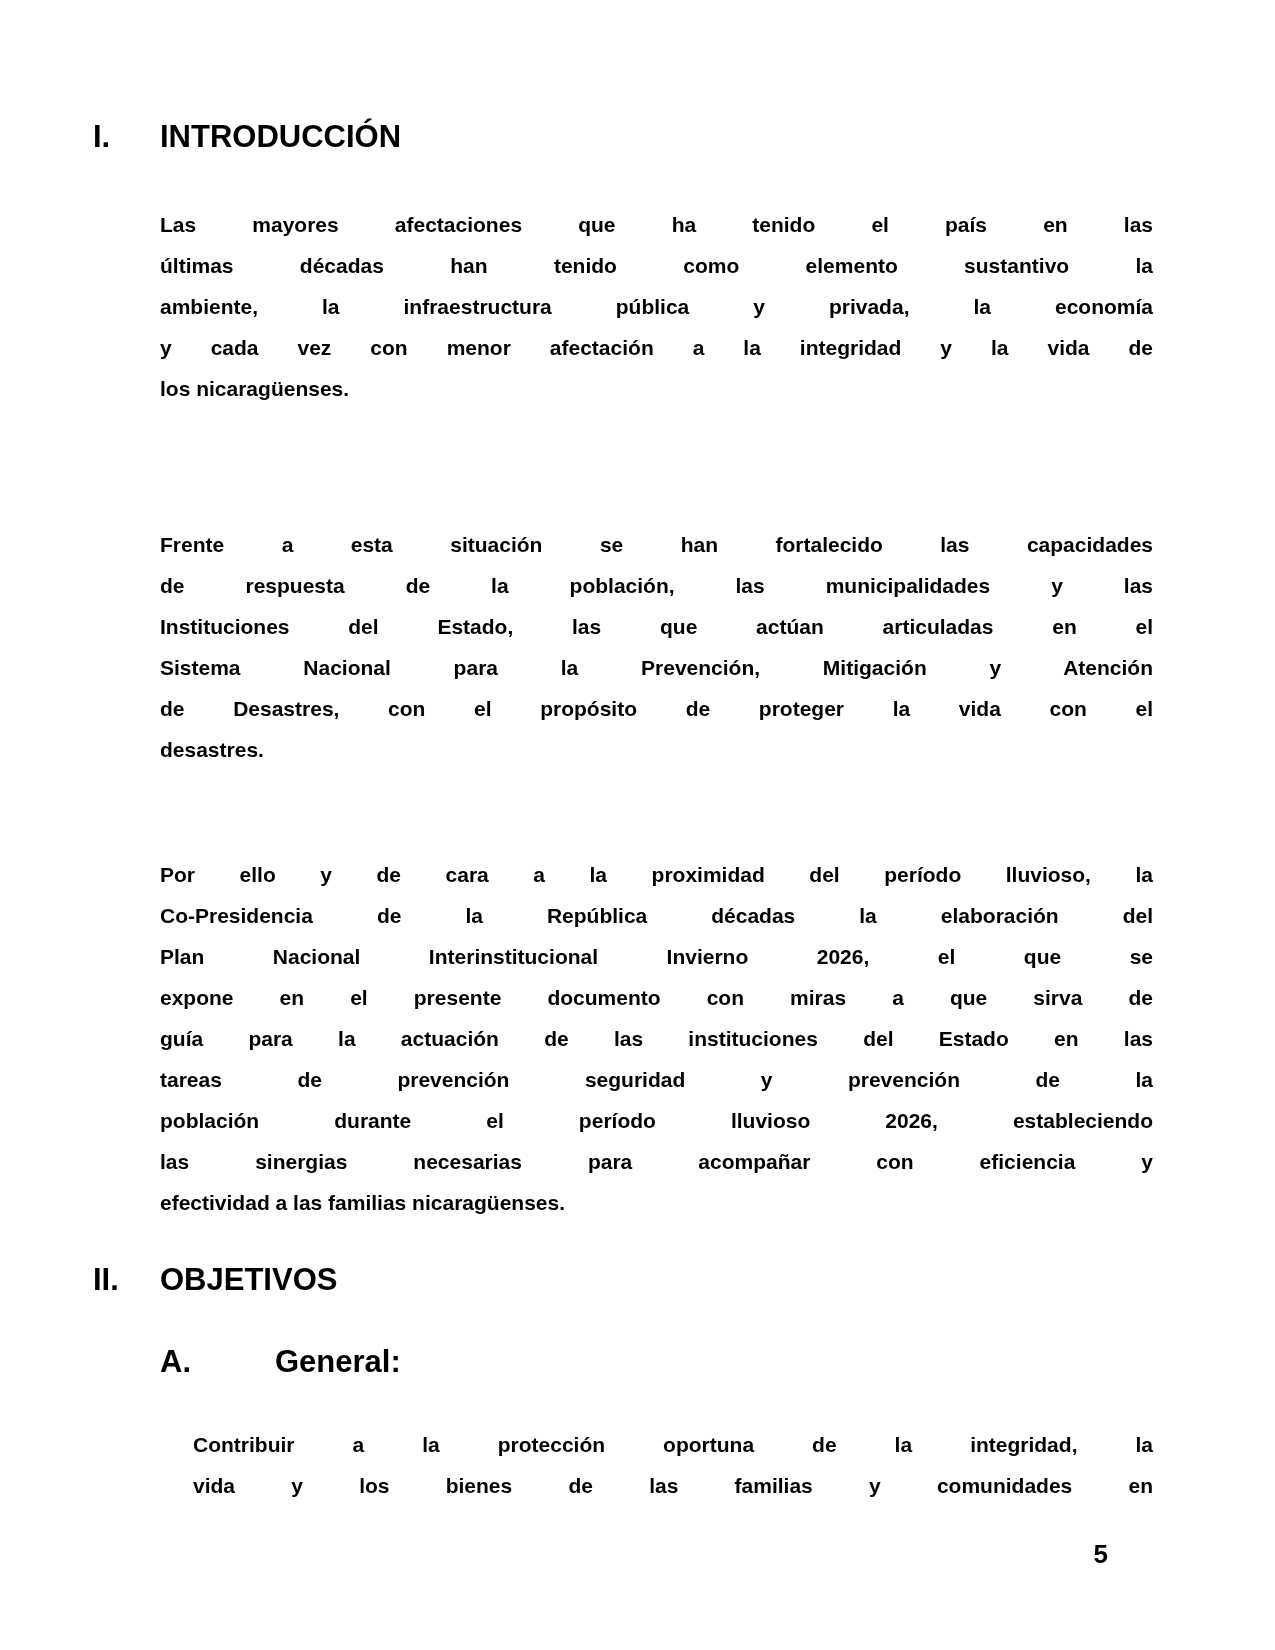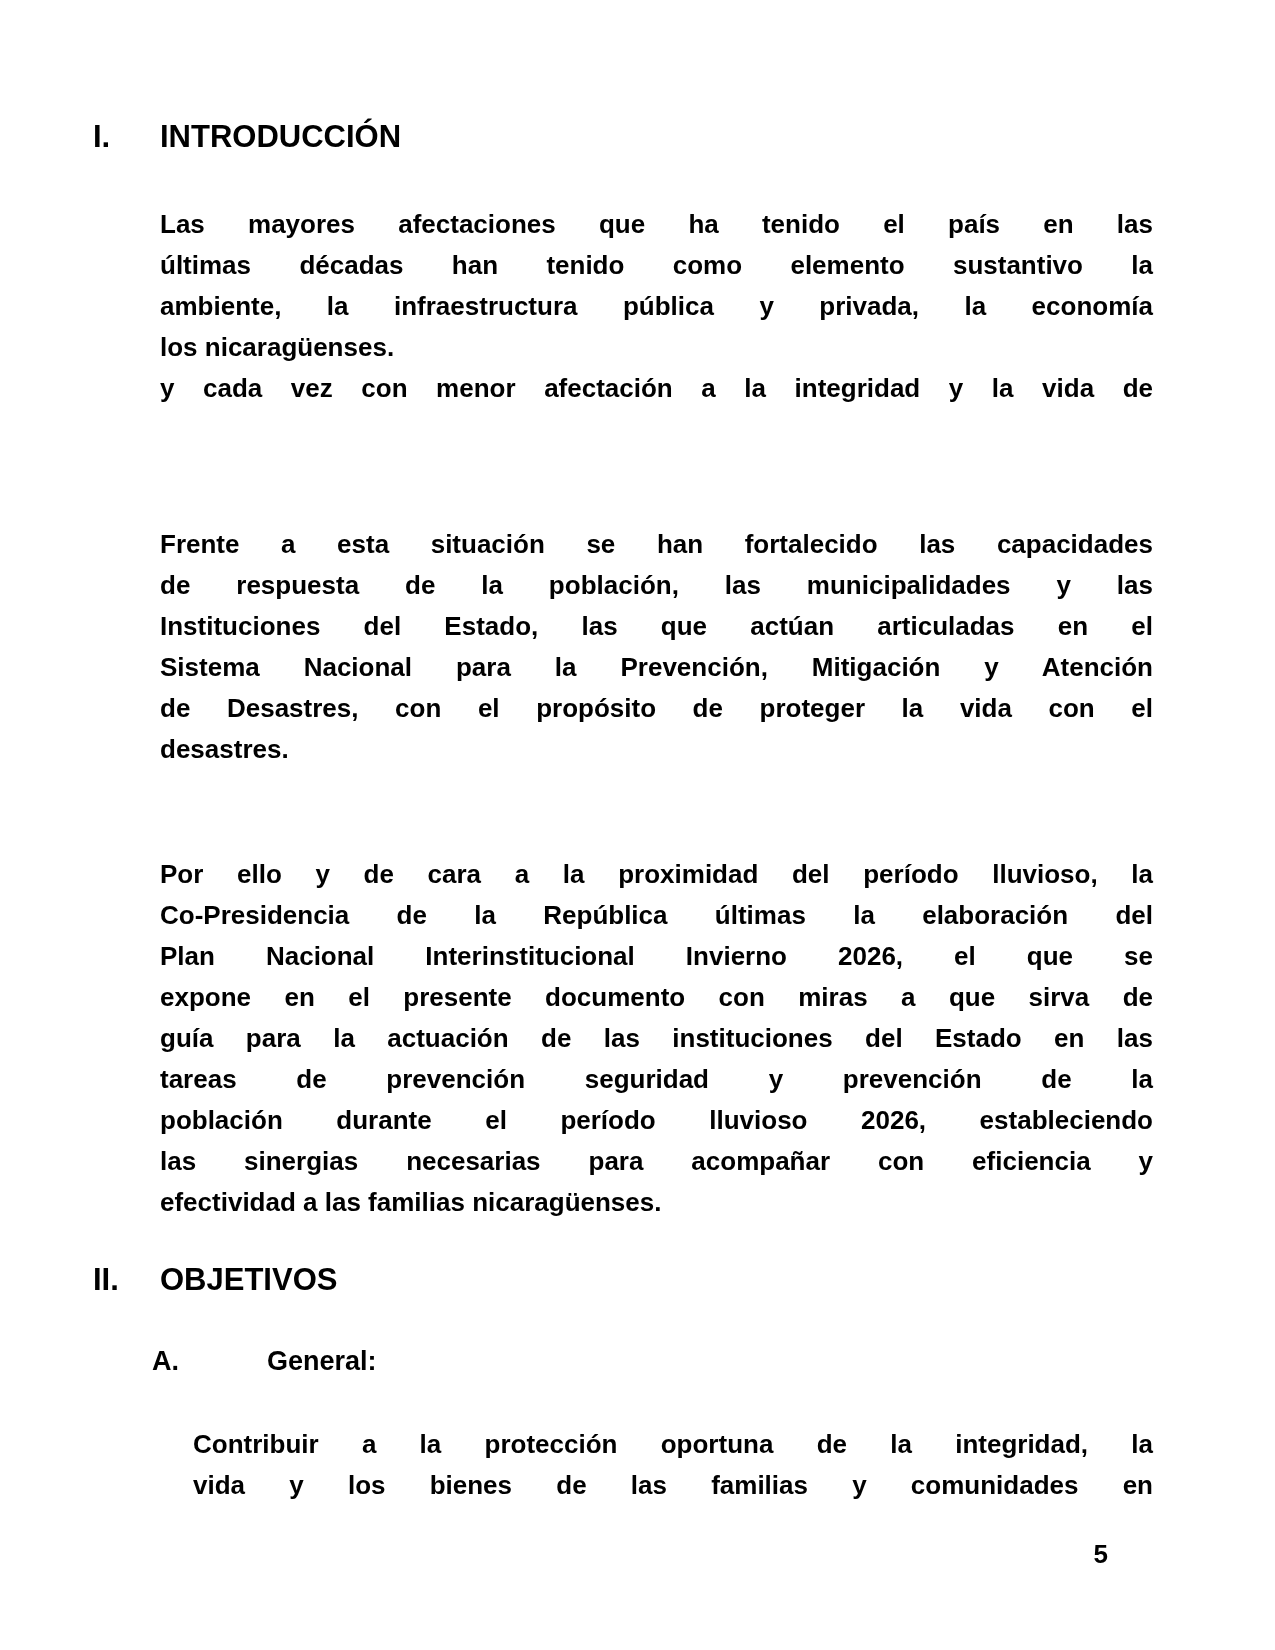--- a/index.html
+++ b/index.html
@@ -23,34 +23,34 @@
     font-size: 31px;
     line-height: 41px;
     white-space: nowrap;
   }
   .heading .num {
     display: inline-block;
     width: 67px;
   }
   .subheading {
     position: absolute;
-    left: 152px;
-    font-size: 27px;
+    left: 160px;
+    font-size: 31px;
     line-height: 41px;
     white-space: nowrap;
   }
   .subheading .letter {
     display: inline-block;
     width: 115px;
   }
   .para {
     position: absolute;
     left: 160px;
     width: 993px;
-    font-size: 26px;
+    font-size: 21px;
     line-height: 41px;
   }
   .para.indented {
     left: 193px;
     width: 960px;
   }
   .line {
     text-align: justify;
     text-align-last: justify;
   }
@@ -72,36 +72,36 @@
 <div class="page">
 
   <div class="heading" style="top:116px">
     <span class="num">I.</span><span>INTRODUCCIÓN</span>
   </div>
 
   <div class="para" style="top:204px">
       <div class="line">Las mayores afectaciones que ha tenido el país en las</div>
       <div class="line">últimas décadas han tenido como elemento sustantivo la</div>
       <div class="line">ambiente, la infraestructura pública y privada, la economía</div>
+      <div class="line">y cada vez con menor afectación a la integridad y la vida de</div>
       <div class="line last">los nicaragüenses.</div>
-      <div class="line">y cada vez con menor afectación a la integridad y la vida de</div>
     </div>
 
   <div class="para" style="top:524px">
       <div class="line">Frente a esta situación se han fortalecido las capacidades</div>
       <div class="line">de respuesta de la población, las municipalidades y las</div>
       <div class="line">Instituciones del Estado, las que actúan articuladas en el</div>
       <div class="line">Sistema Nacional para la Prevención, Mitigación y Atención</div>
       <div class="line">de Desastres, con el propósito de proteger la vida con el</div>
       <div class="line last">desastres.</div>
     </div>
 
   <div class="para" style="top:854px">
       <div class="line">Por ello y de cara a la proximidad del período lluvioso, la</div>
-      <div class="line">Co-Presidencia de la República últimas la elaboración del</div>
+      <div class="line">Co-Presidencia de la República décadas la elaboración del</div>
       <div class="line">Plan Nacional Interinstitucional Invierno 2026, el que se</div>
       <div class="line">expone en el presente documento con miras a que sirva de</div>
       <div class="line">guía para la actuación de las instituciones del Estado en las</div>
       <div class="line">tareas de prevención seguridad y prevención de la</div>
       <div class="line">población durante el período lluvioso 2026, estableciendo</div>
       <div class="line">las sinergias necesarias para acompañar con eficiencia y</div>
       <div class="line last">efectividad a las familias nicaragüenses.</div>
     </div>
 
   <div class="heading" style="top:1259px">

